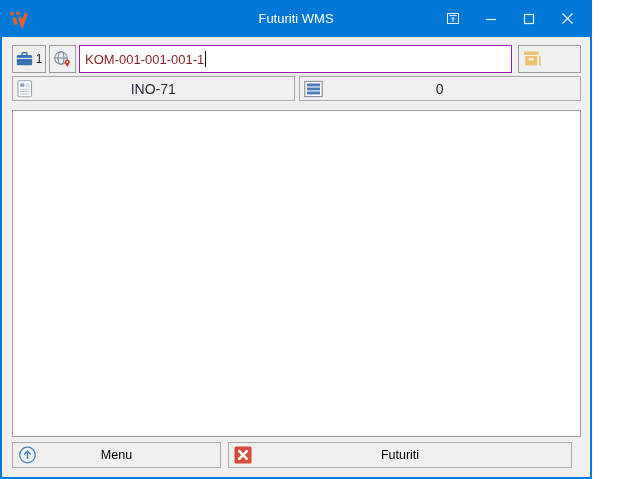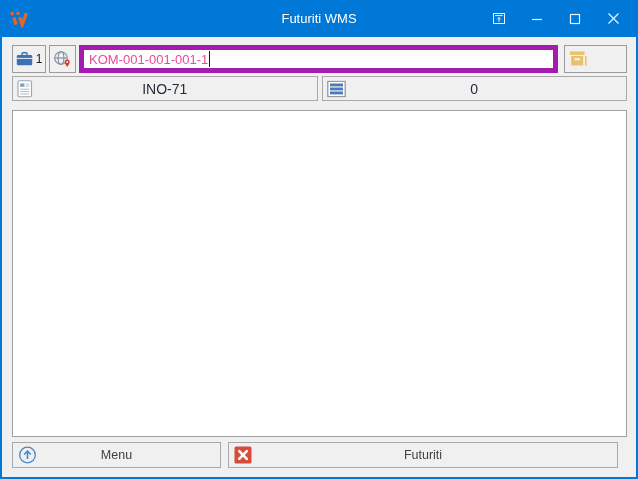--- a/index.html
+++ b/index.html
@@ -1,20 +1,20 @@
 <!DOCTYPE html>
 <html><head>
 <meta charset="utf-8">
 <style>
   * { margin:0; padding:0; box-sizing:border-box; }
   html,body { width:638px; height:479px; }
   body { font-family:"Liberation Sans","DejaVu Sans",sans-serif; }
 
   .window {
-    position:relative; width:638px; height:479px;
+    position:relative; width:592px; height:479px;
     background:#f0f0f0; overflow:hidden;
     box-shadow: inset 2px 0 0 #0078d7, inset -2px 0 0 #0078d7, inset 0 -2px 0 #0078d7;
   }
 
   
   .titlebar {
     position:absolute; top:0; left:0; right:0; height:37px;
     background:#0078d7; display:flex; align-items:center;
   }
   .titlebar .logo { margin-left:9px; display:flex; align-items:center; }
@@ -33,23 +33,23 @@
   
   .row1 { position:absolute; top:45px; left:12px; right:11px; height:28px; display:flex; align-items:stretch; }
   .tool-btn {
     background:#f0f0f0; border:1px solid #9b9b9b; display:flex;
     align-items:center; justify-content:center; gap:3px;
   }
   .btn-package { width:34px; }
   .btn-package .count { font-size:12px; color:#222; }
   .btn-globe { width:27px; margin-left:3px; }
   .code-input {
-    flex:1; margin-left:3px; background:#ffffff; border:5px solid #a21caf;
+    flex:1; margin-left:3px; background:#ffffff; border:1px solid #a21caf;
     display:flex; align-items:center; padding-left:5px;
-    font-size:13px; color:#ec4899; white-space:pre;
+    font-size:13px; color:#7f1d1d; white-space:pre;
   }
   .caret { width:1px; height:16px; background:#111; margin-left:1px; }
   .btn-box { width:63px; margin-left:6px; justify-content:flex-start; padding-left:4px; }
 
   
   .row2 { position:absolute; top:76px; left:12px; right:11px; height:25px; display:flex; gap:4px; }
   .panel {
     position:relative; flex:1; background:#f0f0f0; border:1px solid #a9a9a9;
     display:flex; align-items:center; justify-content:center;
   }
@@ -62,21 +62,21 @@
     background:#ffffff; border:1px solid #9f9f9f;
   }
 
   
   .footer { position:absolute; top:442px; left:12px; right:20px; height:26px; display:flex; }
   .footer-btn {
     position:relative; background:#f0f0f0; border:1px solid #a9a9a9;
     display:flex; align-items:center; justify-content:center;
   }
   .footer-btn .btn-icon { position:absolute; left:5px; top:50%; transform:translateY(-50%); display:flex; }
-  .footer-btn .btn-label { font-size:12.5px; color:#404040; }
+  .footer-btn .btn-label { font-size:12.5px; color:#000000; }
   .btn-menu { width:209px; }
   .btn-close { flex:1; margin-left:7px; }
 </style>
 </head>
 <body>
 
 <div class="window">
 
   <div class="titlebar">
     <span class="logo">

